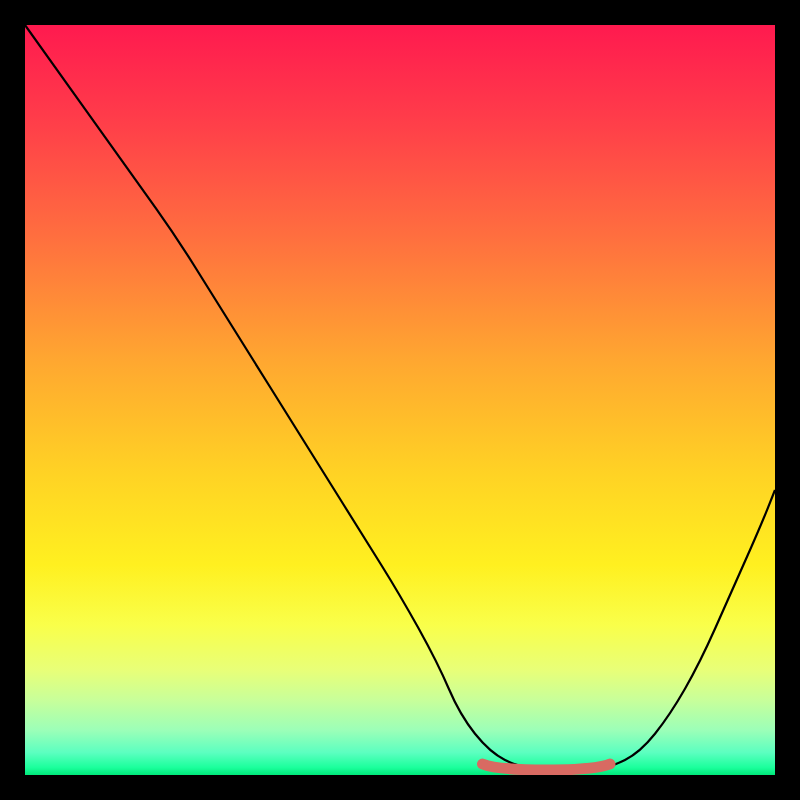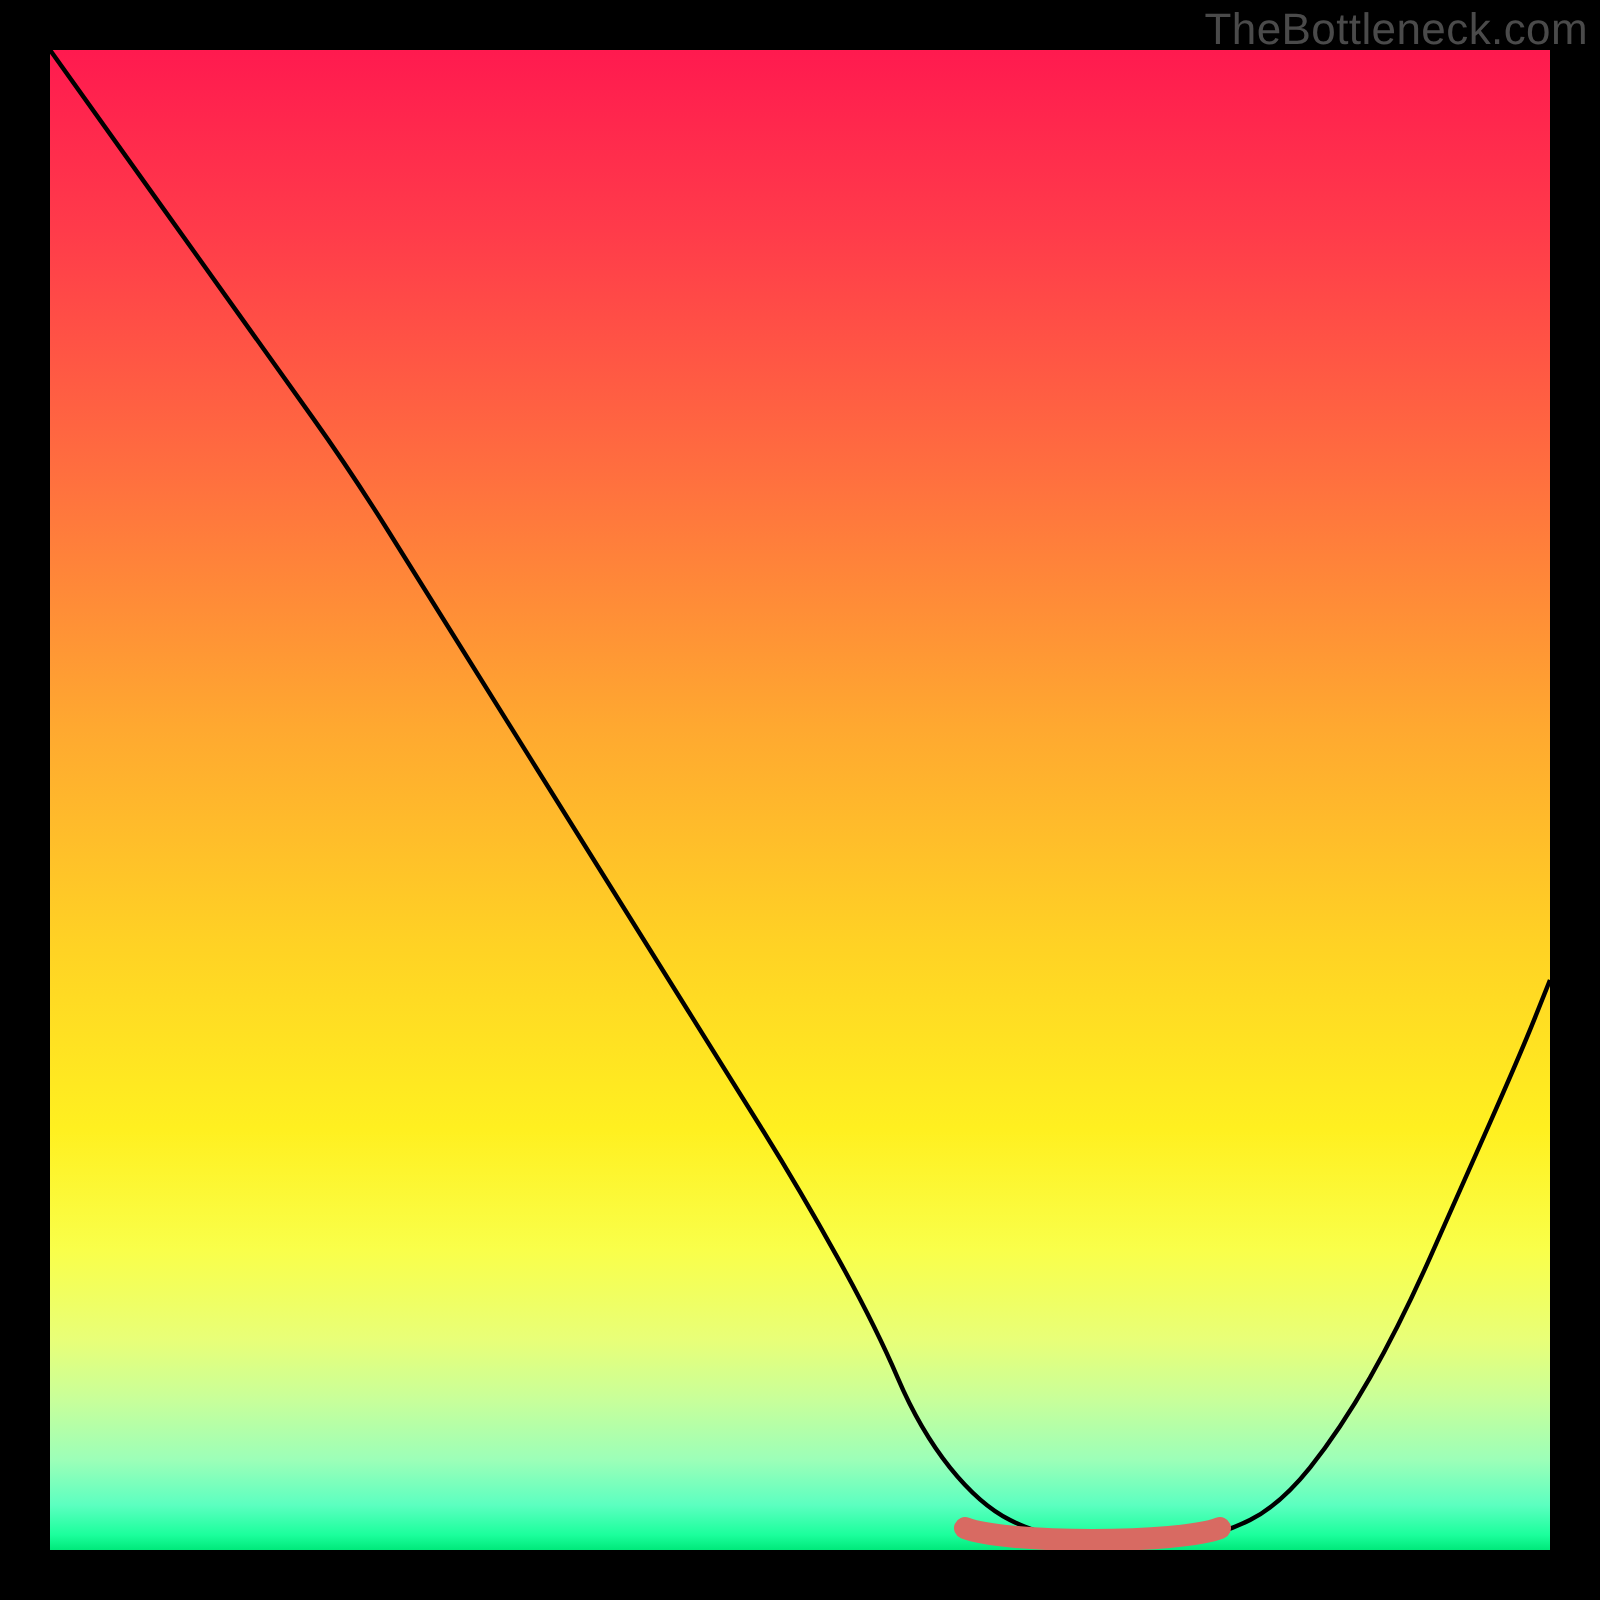--- a/index.html
+++ b/index.html
@@ -54,20 +54,19 @@
     left: 0;
     top: 0;
     width: 750px;
     height: 750px;
   }
 </style>
 </head>
 <body>
 
 <div class="frame">
-  <div class="watermark">TheBottleneck.com</div>
   <div class="plot">
     <svg class="curve" viewBox="0 0 750 750" preserveAspectRatio="none">
       <path d="M 0.0 0.0 Q 37.5 52.5 56.3 78.8 Q 75.0 105.0 93.8 131.3 Q 112.5 157.5 131.3 183.8 Q 150.0 210.0 168.8 240.0 Q 187.5 270.0 206.3 300.0 Q 225.0 330.0 243.8 360.0 Q 262.5 390.0 281.3 420.0 Q 300.0 450.0 318.8 480.0 Q 337.5 510.0 356.3 540.0 Q 375.0 570.0 393.8 603.8 Q 412.5 637.5 423.8 663.8 Q 435.0 690.0 450.0 708.8 Q 465.0 727.5 480.0 735.0 Q 495.0 742.5 510.0 744.4 Q 525.0 746.3 540.0 746.3 Q 555.0 746.3 570.0 744.4 Q 585.0 742.5 600.0 735.0 Q 615.0 727.5 630.0 708.8 Q 645.0 690.0 660.0 663.8 Q 675.0 637.5 690.0 603.8 Q 705.0 570.0 720.0 536.3 Q 735.0 502.5 742.5 483.8 T 750.0 465.0" fill="none" stroke="#000000" stroke-width="2.2"></path>
       <path d="M 457.5 739.0 C 477.5 747.0 565.0 747.0 585.0 739.0" fill="none" stroke="#d86a62" stroke-width="11" stroke-linecap="round"></path>
     </svg>
   </div>
 </div>
 
 </body></html>

